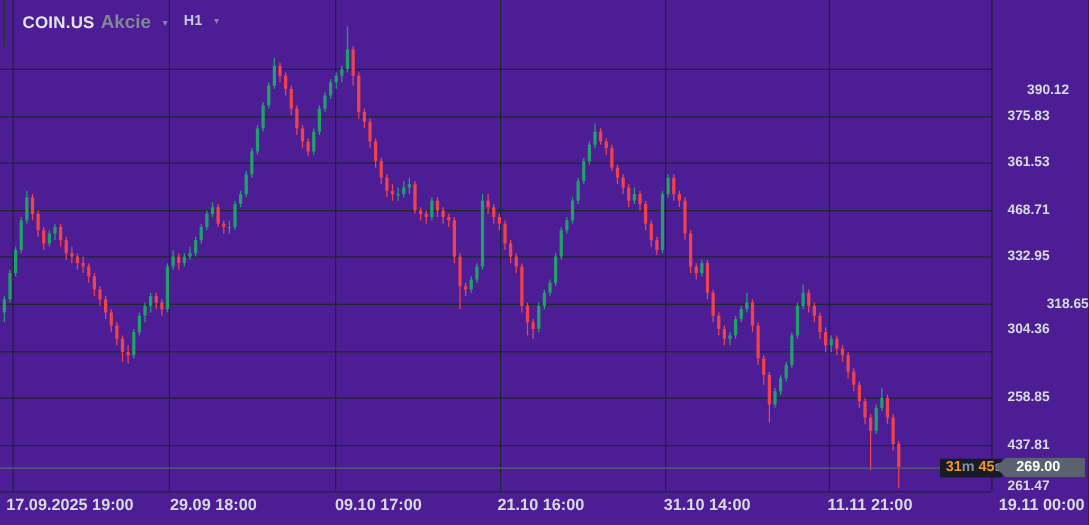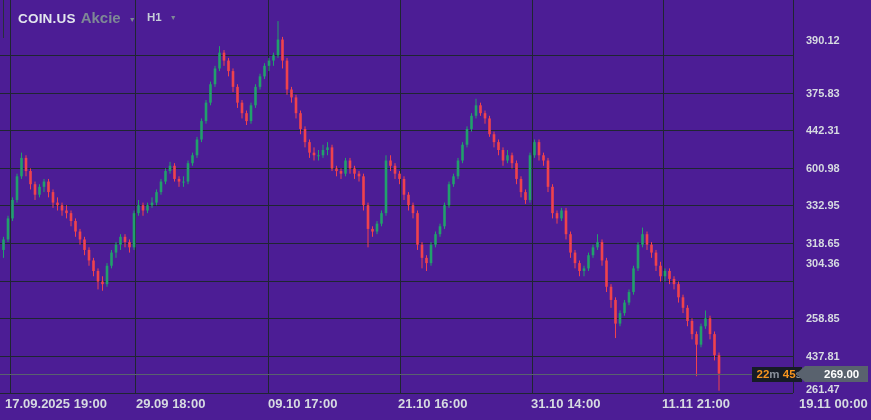--- a/index.html
+++ b/index.html
@@ -41,21 +41,21 @@
   .countdown {
     position:absolute; right:69px; top:367px; height:15px; line-height:15px;
     font-size:11.5px; font-weight:bold; background:#161c26; padding-left:5px; z-index:4;
     white-space:pre;
   }
   .cd-num { color:#f7941e; }
   .cd-unit { color:#8a919c; }
   .price-badge {
     position:absolute; left:796px; top:366px; width:72px; height:16px; box-sizing:border-box;
     background:#59626e; color:#ffffff; font-size:11.5px; font-weight:bold; line-height:16px;
-    padding-left:28px; z-index:4;
+    padding-left:17px; z-index:4;
     clip-path:polygon(0 50%, 9px 0, 100% 0, 100% 100%, 9px 100%);
   }
 </style>
 </head>
 <body>
 
 <div class="stage">
 
   <svg class="chart" width="871" height="420" viewBox="0 0 871 420">
       <line x1="10.5" y1="0" x2="10.5" y2="393" stroke="#1f2631" stroke-width="1"></line>
@@ -404,31 +404,31 @@
     <span class="symbol-name">COIN.US</span>
     <span class="symbol-type">Akcie</span>
     <span class="caret">▼</span>
   </div>
 
   <div class="interval-group">
     <span class="interval-label">H1</span>
     <span class="caret">▼</span>
   </div>
 
-  <div class="countdown"><span class="cd-num">22</span><span class="cd-unit">m</span><span class="cd-unit"> </span><span class="cd-num">45</span><span class="cd-unit">s</span></div>
+  <div class="countdown"><span class="cd-num">31</span><span class="cd-unit">m</span><span class="cd-unit"> </span><span class="cd-num">45</span><span class="cd-unit">s</span></div>
 
   <div class="price-badge">269.00</div>
 
   <div id="price-axis">
-      <div class="price-label" style="top: 33px;">390.12</div>
+      <div class="price-label" style="top: 65px; text-align: center;">390.12</div>
       <div class="price-label" style="top: 85.587px;">375.83</div>
-      <div class="price-label" style="top: 123.2px;">442.31</div>
-      <div class="price-label" style="top: 160.787px;">600.98</div>
+      <div class="price-label" style="top: 123.2px;">361.53</div>
+      <div class="price-label" style="top: 160.787px;">468.71</div>
       <div class="price-label" style="top: 198.374px;">332.95</div>
-      <div class="price-label" style="top: 235.988px;">318.65</div>
+      <div class="price-label" style="top: 235.988px; text-align: right;">318.65</div>
       <div class="price-label" style="top: 256px;">304.36</div>
       <div class="price-label" style="top: 311.188px;">258.85</div>
       <div class="price-label" style="top: 348.775px;">437.81</div>
       <div class="price-label" style="top: 382px;">261.47</div>
     </div>
   <div id="time-axis">
       <div class="time-label" style="left: 5px;">17.09.2025 19:00</div>
       <div class="time-label" style="left: 136px;">29.09 18:00</div>
       <div class="time-label" style="left: 268px;">09.10 17:00</div>
       <div class="time-label" style="left: 398px;">21.10 16:00</div>

